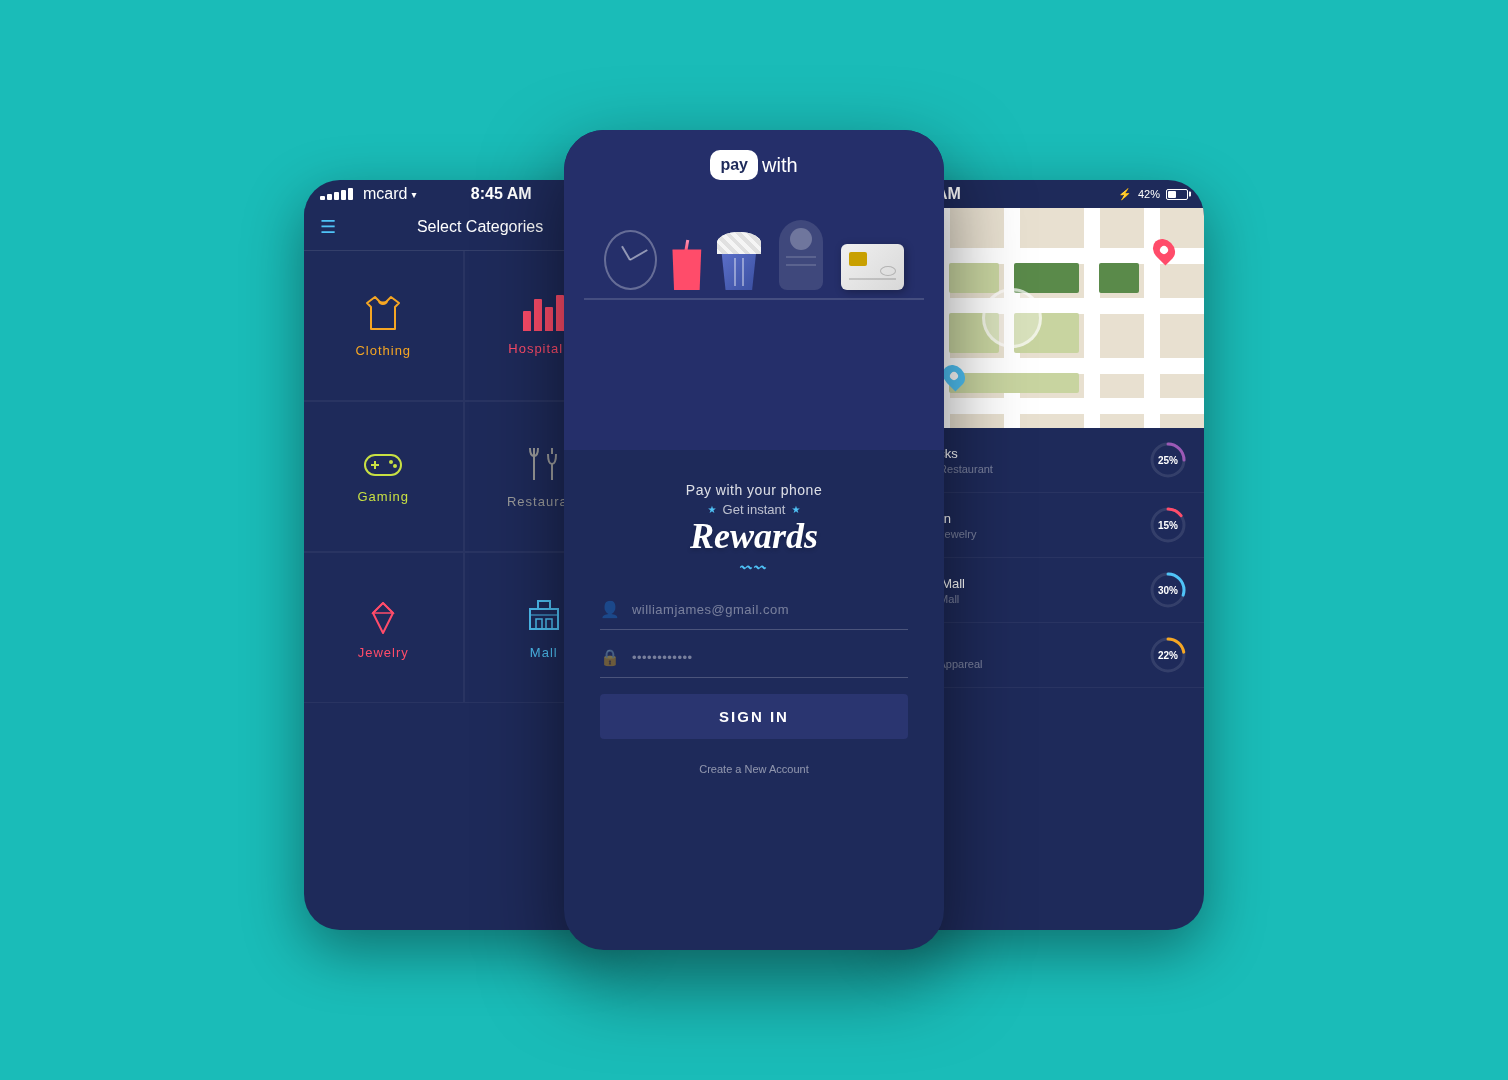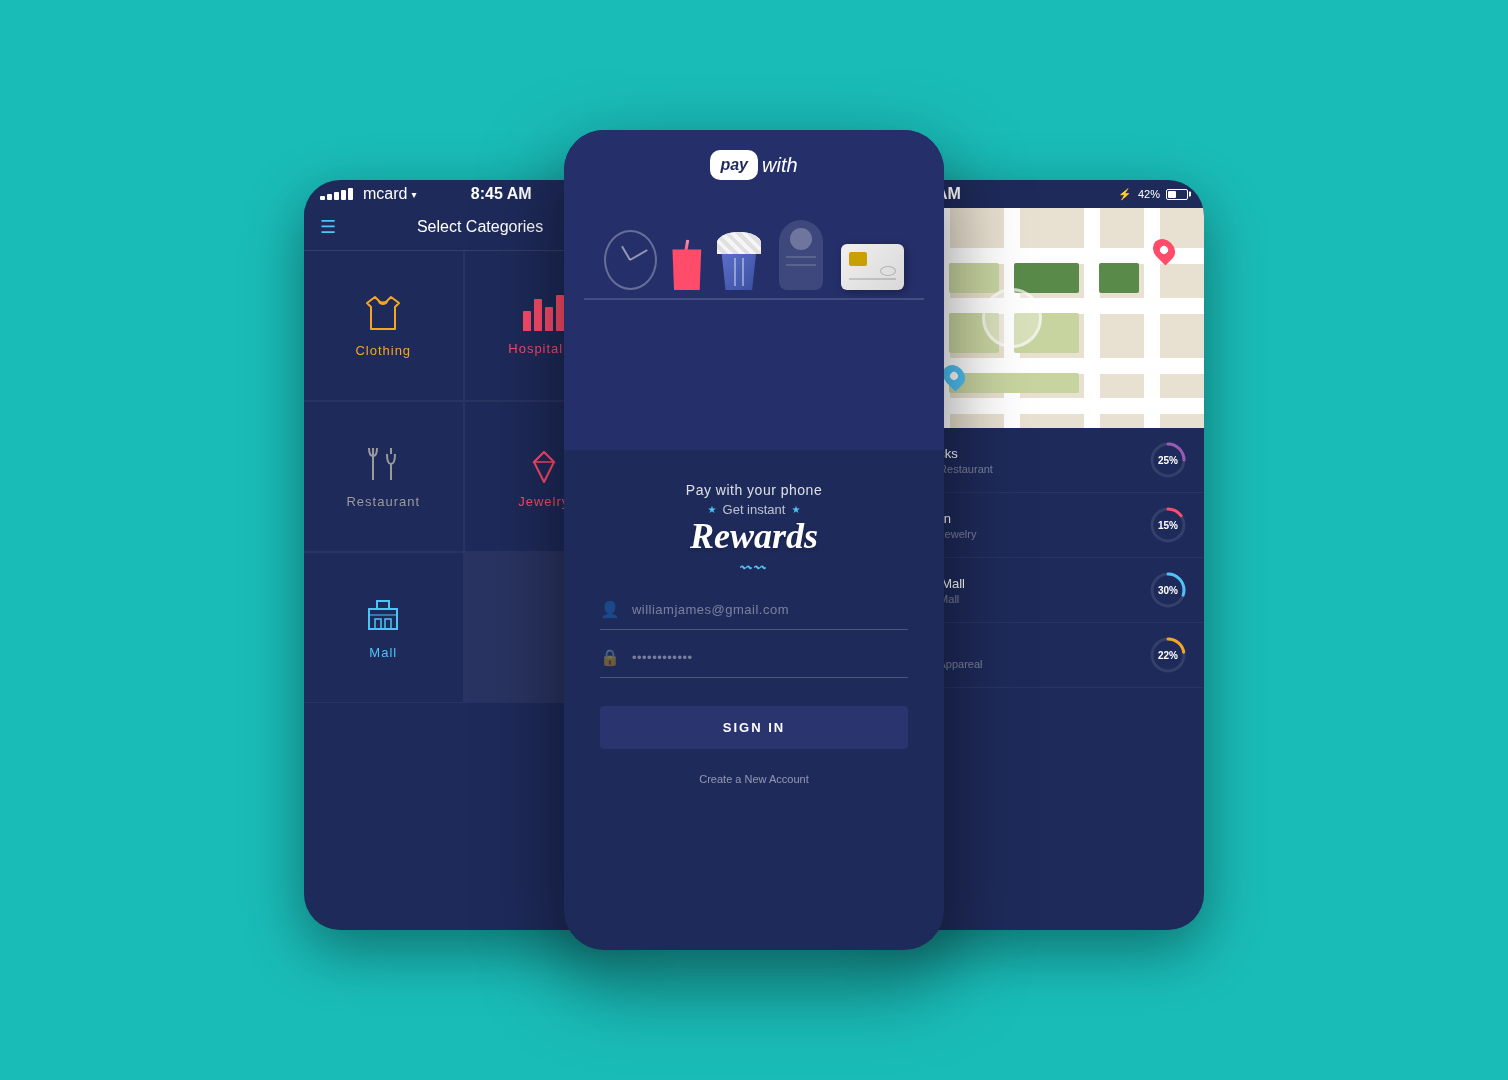--- a/index.html
+++ b/index.html
@@ -128,21 +128,20 @@
     .login-hero {
       background: #252f6a;
       height: 320px;
       display: flex;
       flex-direction: column;
       align-items: center;
       justify-content: flex-start;
       padding: 20px;
       position: relative;
       overflow: hidden;
-      font-style: italic;
     }
 
     .paywith-logo {
       display: flex;
       align-items: center;
       gap: 4px;
       margin-bottom: 10px;
       z-index: 2;
     }
     .logo-box {
@@ -259,25 +258,25 @@
     }
     .input-field::placeholder { color: rgba(255,255,255,0.4); }
 
     .signin-btn {
       width: 100%;
       background: #2a3570;
       color: #fff;
       border: none;
       border-radius: 4px;
       padding: 14px;
-      font-size: 13px;
+      font-size: 15px;
       font-weight: 600;
       letter-spacing: 2px;
       cursor: pointer;
-      margin-top: 20px;
+      margin-top: 8px;
       text-transform: uppercase;
     }
 
     .create-account {
       margin-top: 24px;
       color: rgba(255,255,255,0.5);
       font-size: 11px;
       cursor: pointer;
     }
 
@@ -485,20 +484,30 @@
     <div class="cat-cell cat-hospitality">
       <div class="bar-chart">
         <div class="bar" style="height:20px"></div>
         <div class="bar" style="height:32px"></div>
         <div class="bar" style="height:24px"></div>
         <div class="bar" style="height:36px"></div>
       </div>
       <span class="cat-label cat-hospitality" style="color:#ff4c6a">Hospitality</span>
     </div>
 
+    <div class="cat-cell cat-gaming">
+      <svg width="44" height="30" viewBox="0 0 44 30">
+        <rect x="4" y="6" width="36" height="20" rx="10" fill="none" stroke="#c8e043" stroke-width="2"></rect>
+        <line x1="14" y1="12" x2="14" y2="20" stroke="#c8e043" stroke-width="2"></line>
+        <line x1="10" y1="16" x2="18" y2="16" stroke="#c8e043" stroke-width="2"></line>
+        <circle cx="30" cy="13" r="2" fill="#c8e043"></circle>
+        <circle cx="34" cy="17" r="2" fill="#c8e043"></circle>
+      </svg>
+      <span class="cat-label">Gaming</span>
+    </div>
 
     <div class="cat-cell cat-restaurant">
       <svg width="36" height="40" viewBox="0 0 36 40">
         <line x1="8" y1="4" x2="8" y2="20" stroke="#9b9b9b" stroke-width="2"></line>
         <path d="M4 4 Q4 12 8 12 Q12 12 12 4" fill="none" stroke="#9b9b9b" stroke-width="2"></path>
         <line x1="8" y1="20" x2="8" y2="36" stroke="#9b9b9b" stroke-width="2"></line>
         <line x1="26" y1="4" x2="26" y2="10" stroke="#9b9b9b" stroke-width="2"></line>
         <path d="M22 10 Q22 20 26 20 Q30 20 30 10" fill="none" stroke="#9b9b9b" stroke-width="2"></path>
         <line x1="26" y1="20" x2="26" y2="36" stroke="#9b9b9b" stroke-width="2"></line>
       </svg>

